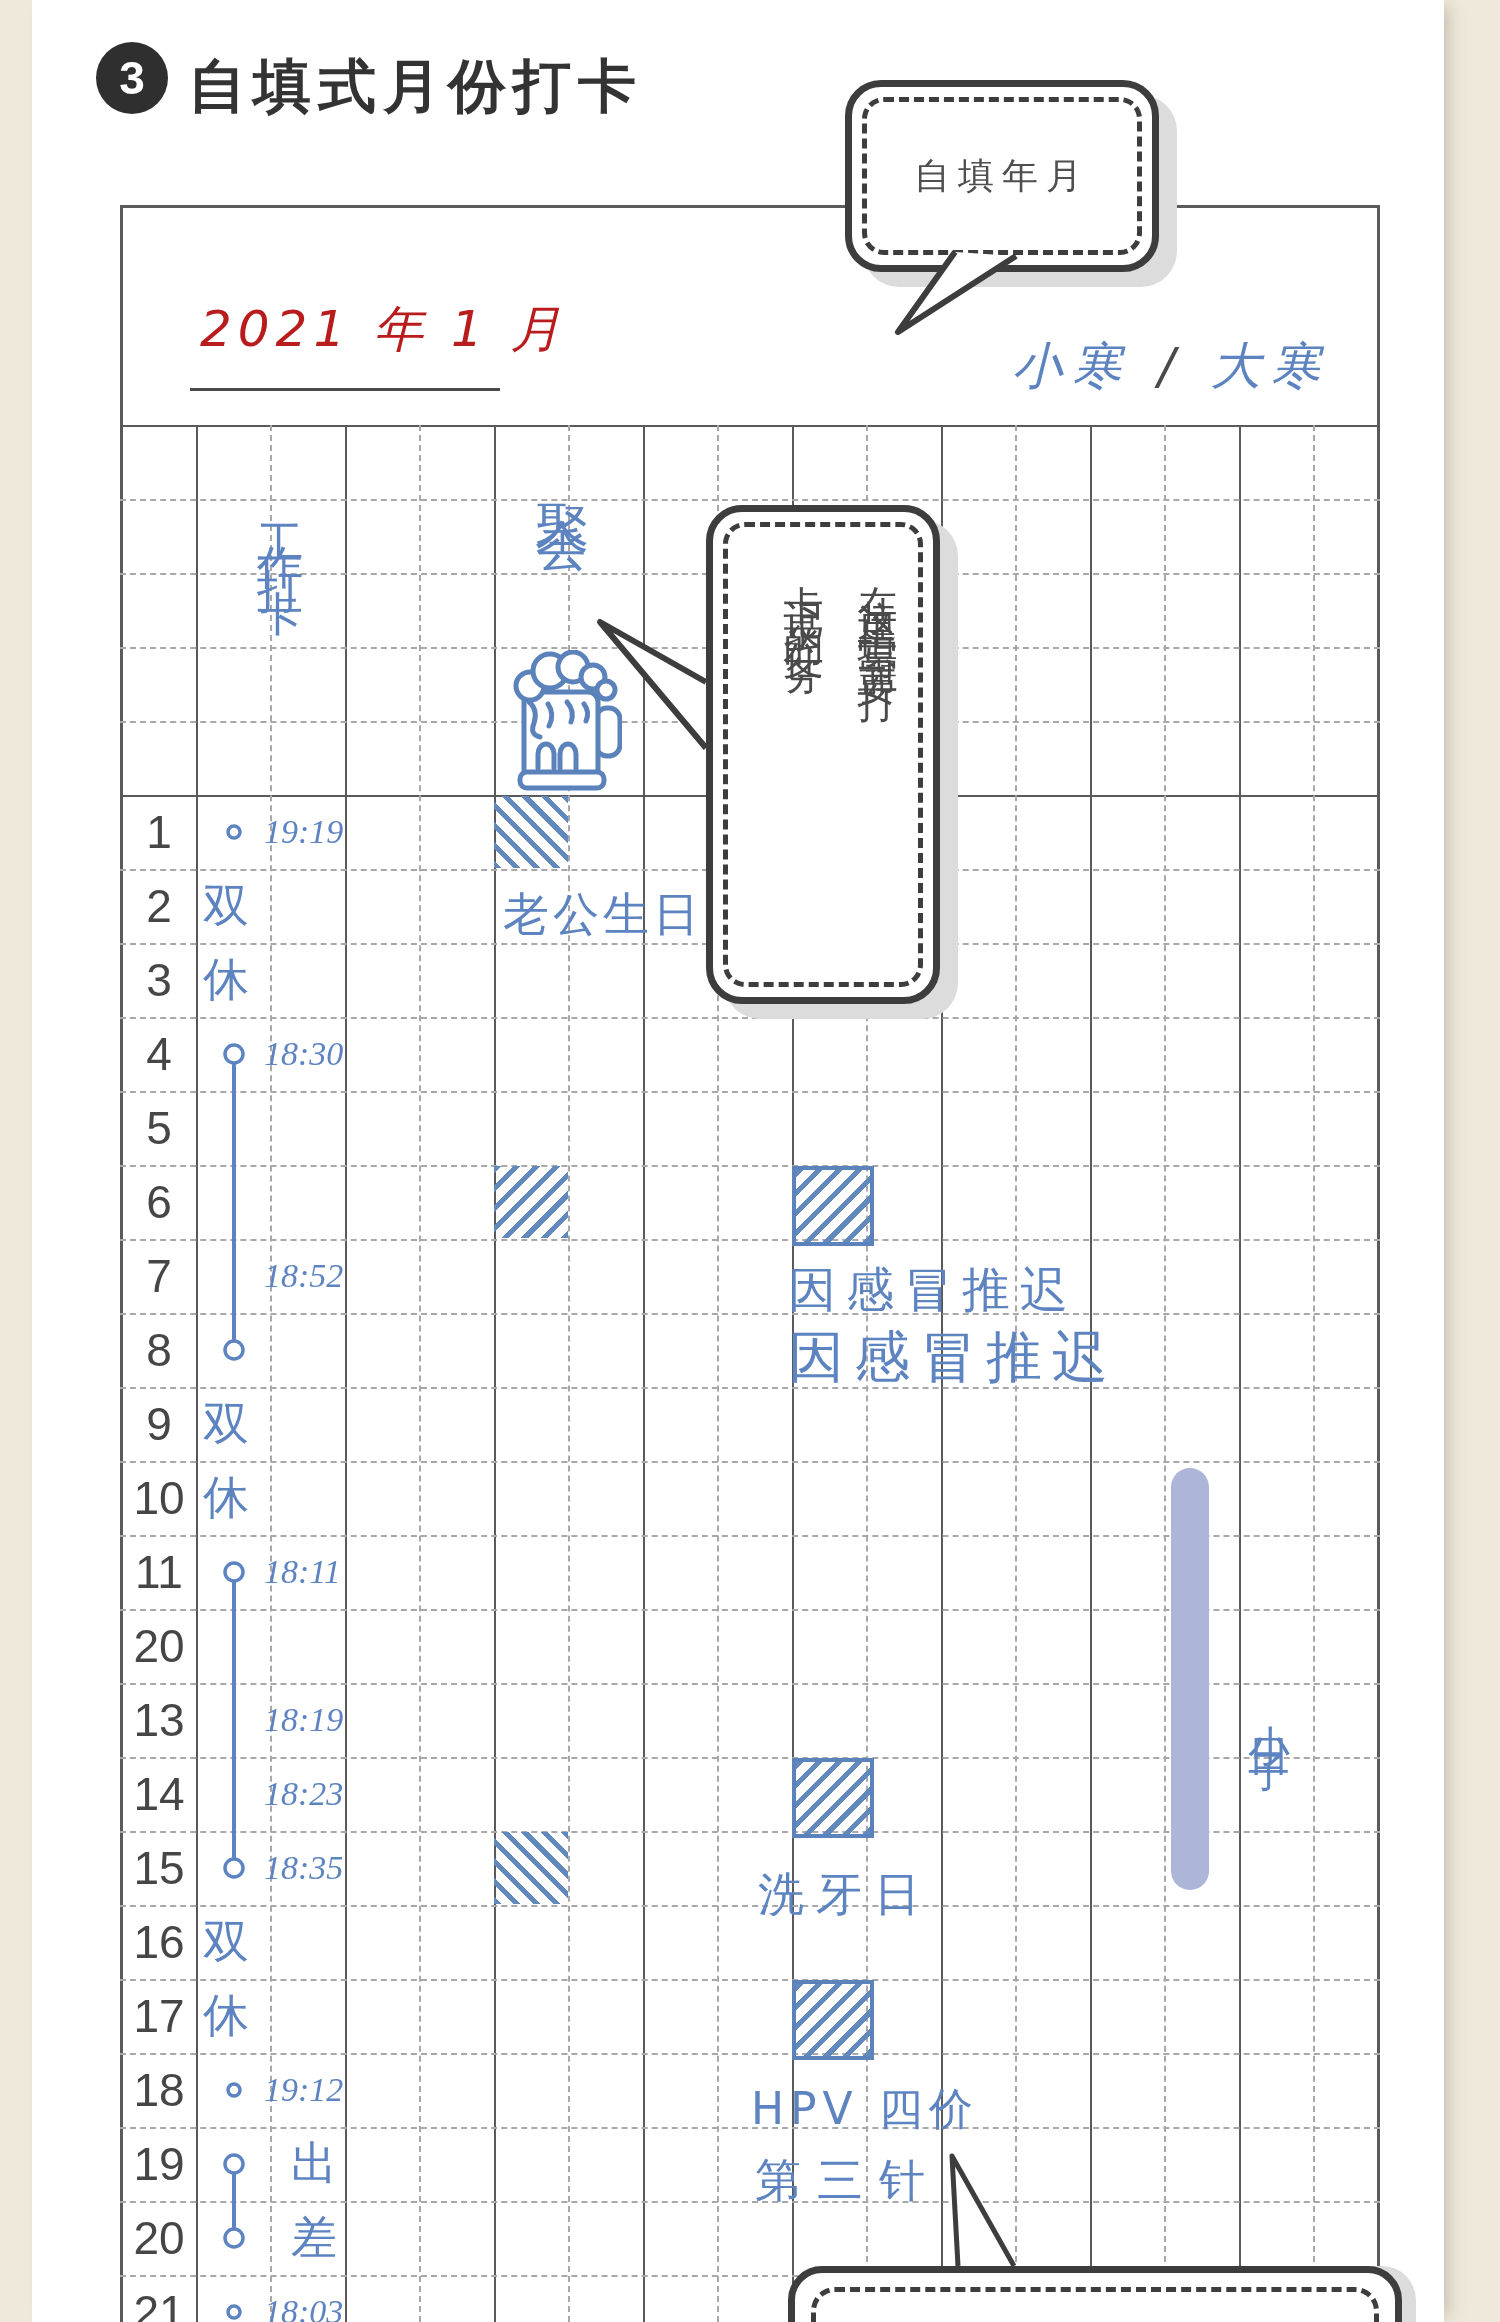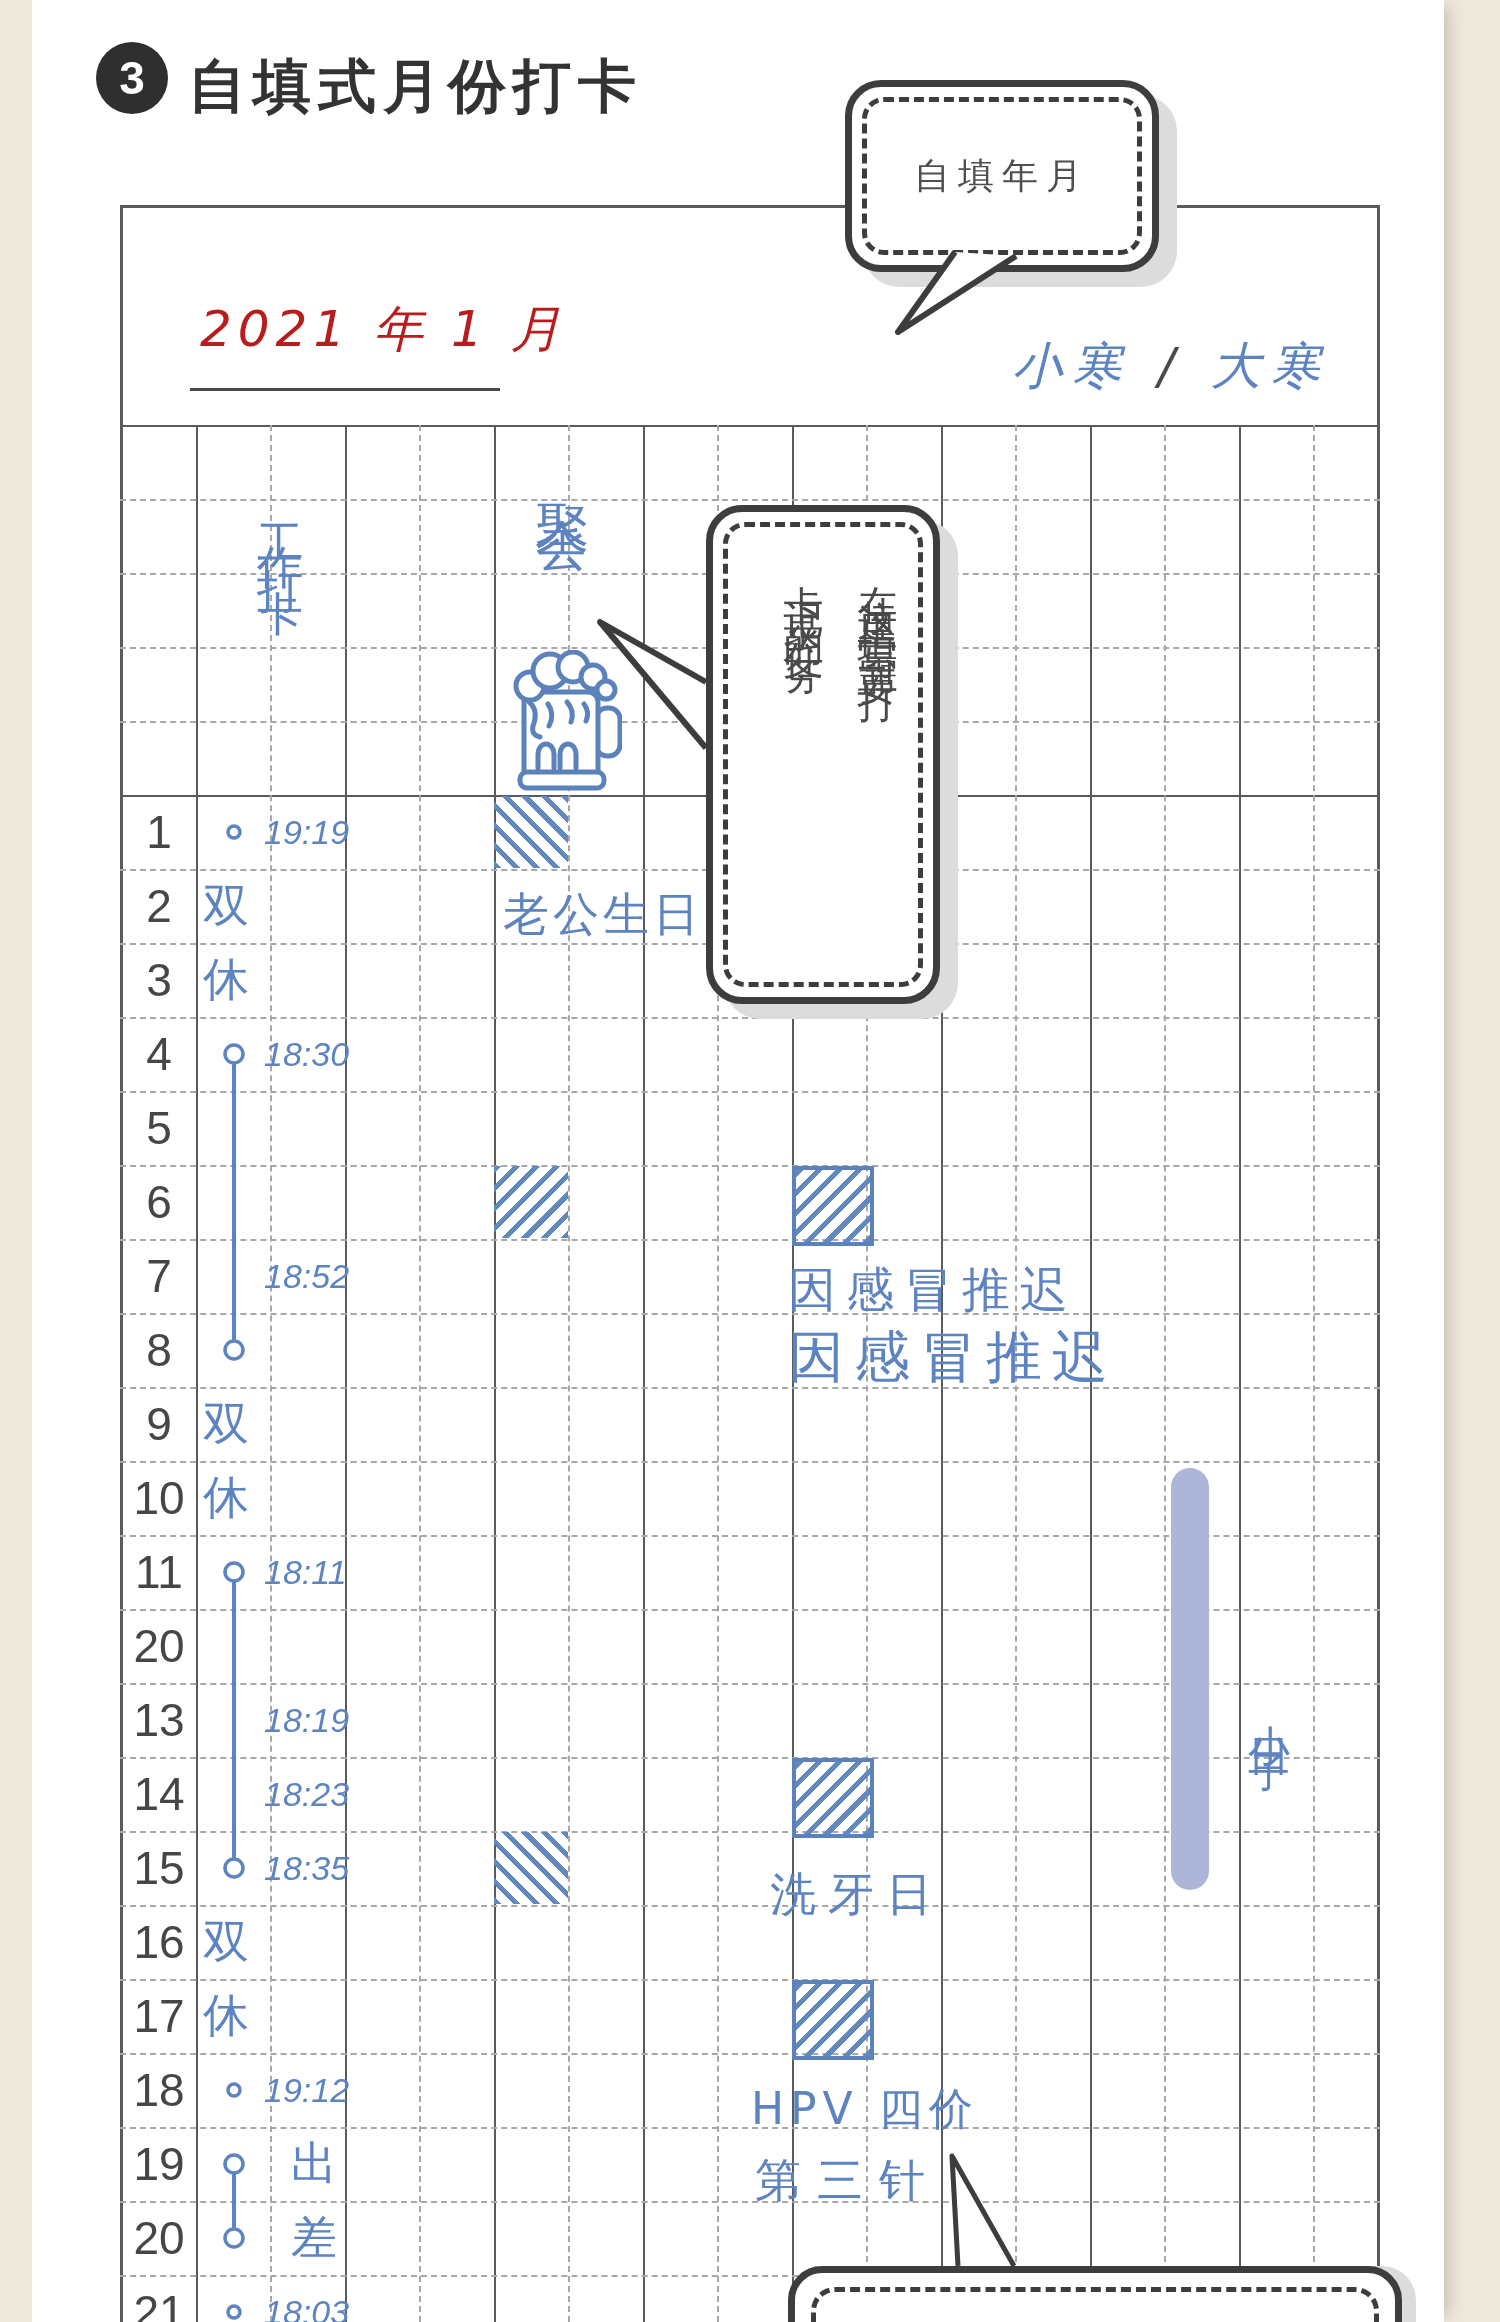--- a/index.html
+++ b/index.html
@@ -26,21 +26,21 @@
   
   .hsolid{position:absolute;background:#5a5a5a;height:3px;z-index:1;}
   .hdash{position:absolute;border-top:2px dashed #a8a8a8;height:0;z-index:1;}
   .vsolid{position:absolute;background:#5a5a5a;width:2px;z-index:1;}
   .vdash{position:absolute;border-left:2px dashed #a8a8a8;width:0;z-index:1;}
   .daynum{
     position:absolute;left:122px;width:74px;height:74px;z-index:2;
     display:flex;align-items:center;justify-content:center;
     font-size:46px;color:#464646;font-family:"Liberation Sans",sans-serif;
   }
-  .hand{position:absolute;color:#5d84c1;font-family:Liberation Sans, sans-serif;z-index:3;white-space:nowrap;}
+  .hand{position:absolute;color:#5d84c1;font-family:Liberation Serif, serif;z-index:3;white-space:nowrap;}
   .hand.time{font-style:italic;font-size:34px;height:74px;display:flex;align-items:center;}
   .hand.word{font-size:46px;height:74px;display:flex;align-items:center;}
   .note{position:absolute;color:#5d84c1;font-family:"DejaVu Sans",sans-serif;z-index:3;white-space:nowrap;}
   .vtext{writing-mode:vertical-rl;text-orientation:upright;}
   .hatch{position:absolute;z-index:2;}
   .hatch.bs{background:repeating-linear-gradient(45deg,#6289bd 0 5px,rgba(0,0,0,0) 5px 14px);}
   .hatch.fs{background:repeating-linear-gradient(135deg,#6289bd 0 5px,rgba(0,0,0,0) 5px 14px);}
   .hatch.outline{border:4px solid #5b82ba;}
   #pill{
     position:absolute;left:1171px;top:1468px;width:38px;height:422px;border-radius:19px;
@@ -175,21 +175,21 @@
     <div class="hand time" style="left: 264px; top: 2275px;">18:03</div>
     <div class="hatch bs" style="left: 494px; top: 796px; width: 74px; height: 72px;"></div>
     <div class="hatch fs" style="left: 494px; top: 1166px; width: 74px; height: 72px;"></div>
     <div class="hatch fs outline" style="left: 792px; top: 1166px; width: 74px; height: 72px;"></div>
     <div class="hatch fs outline" style="left: 792px; top: 1758px; width: 74px; height: 72px;"></div>
     <div class="hatch bs" style="left: 494px; top: 1832px; width: 74px; height: 72px;"></div>
     <div class="hatch fs outline" style="left: 792px; top: 1980px; width: 74px; height: 72px;"></div>
     <div class="note" style="left: 503px; top: 884px; font-size: 46px; letter-spacing: 4px;">老公生日</div>
     <div class="note" style="left: 788px; top: 1258px; font-size: 48px; letter-spacing: 10px;">因感冒推迟</div>
     <div class="note" style="left: 788px; top: 1320px; font-size: 56px; letter-spacing: 10px;">因感冒推迟</div>
-    <div class="note" style="left: 758px; top: 1864px; font-size: 46px; letter-spacing: 12px; margin-left: 12px;">洗牙日</div>
+    <div class="note" style="left: 758px; top: 1864px; font-size: 46px; letter-spacing: 12px;">洗牙日</div>
     <div class="note" style="left: 751px; top: 2080px; font-size: 44px; letter-spacing: 6px;">HPV 四价</div>
     <div class="note" style="left: 755px; top: 2150px; font-size: 46px; letter-spacing: 16px;">第三针</div>
   </div>
 
 <div id="header-date">2021 年 1 月</div>
 <div id="header-underline"></div>
 <div id="solar-terms"><span>小寒</span> <span class="sep">/</span> <span>大寒</span></div>
 
 <div class="note vtext" style="left:246px;top:488px;font-size:46px;line-height:70px;letter-spacing:22px;">工作打卡</div>
 <div class="note vtext" style="left:524px;top:460px;font-size:54px;line-height:76px;letter-spacing:16px;">聚会</div>

